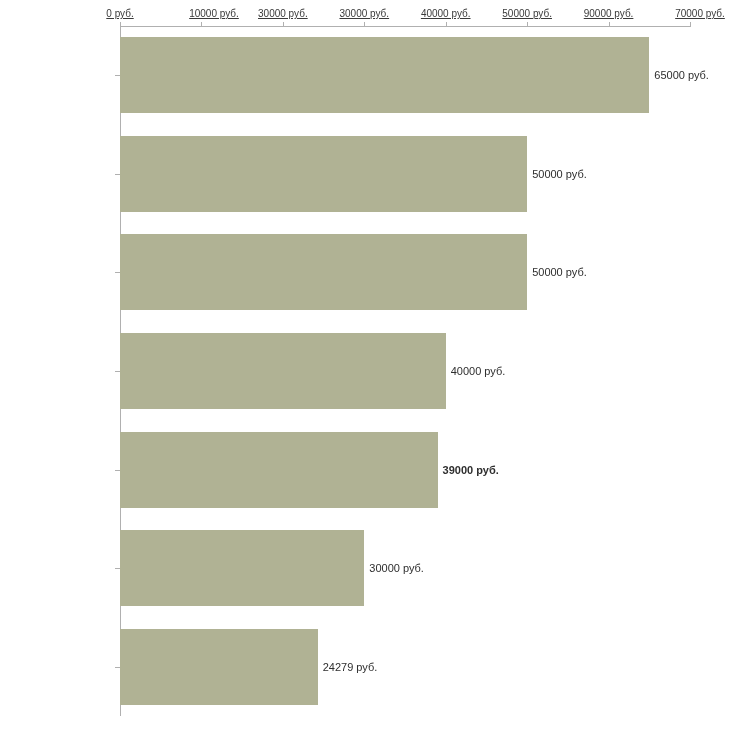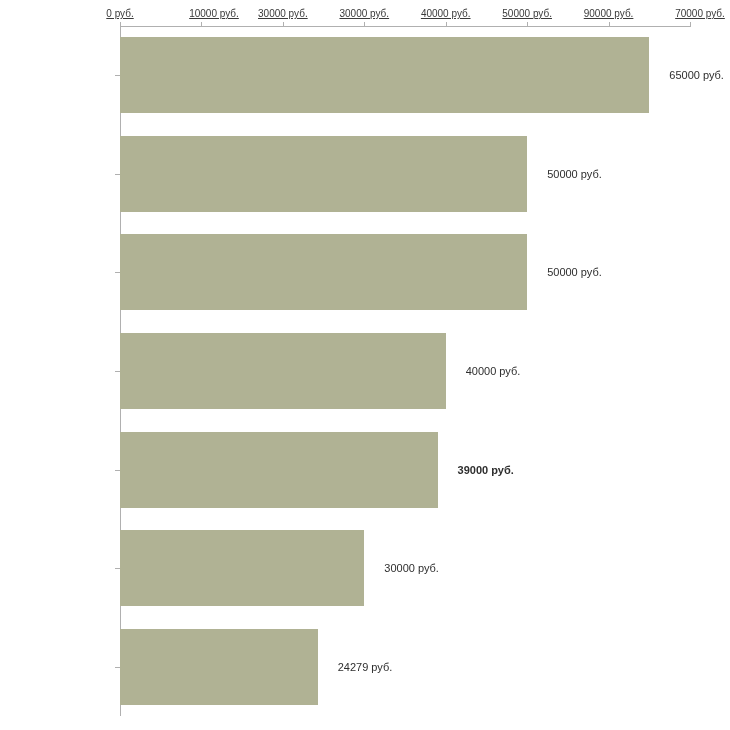--- a/index.html
+++ b/index.html
@@ -71,21 +71,21 @@
     height: 100%;
     background: #b0b294;
   }
   .bar-value {
     position: absolute;
     top: 50%;
     transform: translateY(-50%);
     font-size: 11px;
     color: #2e2e2e;
     white-space: nowrap;
-    padding-left: 20px;
+    padding-left: 5px;
   }
   .cat-tick {
     position: absolute;
     left: 115px;
     width: 5px;
     height: 1px;
     background: #b0b0b0;
   }
 </style>
 </head>

